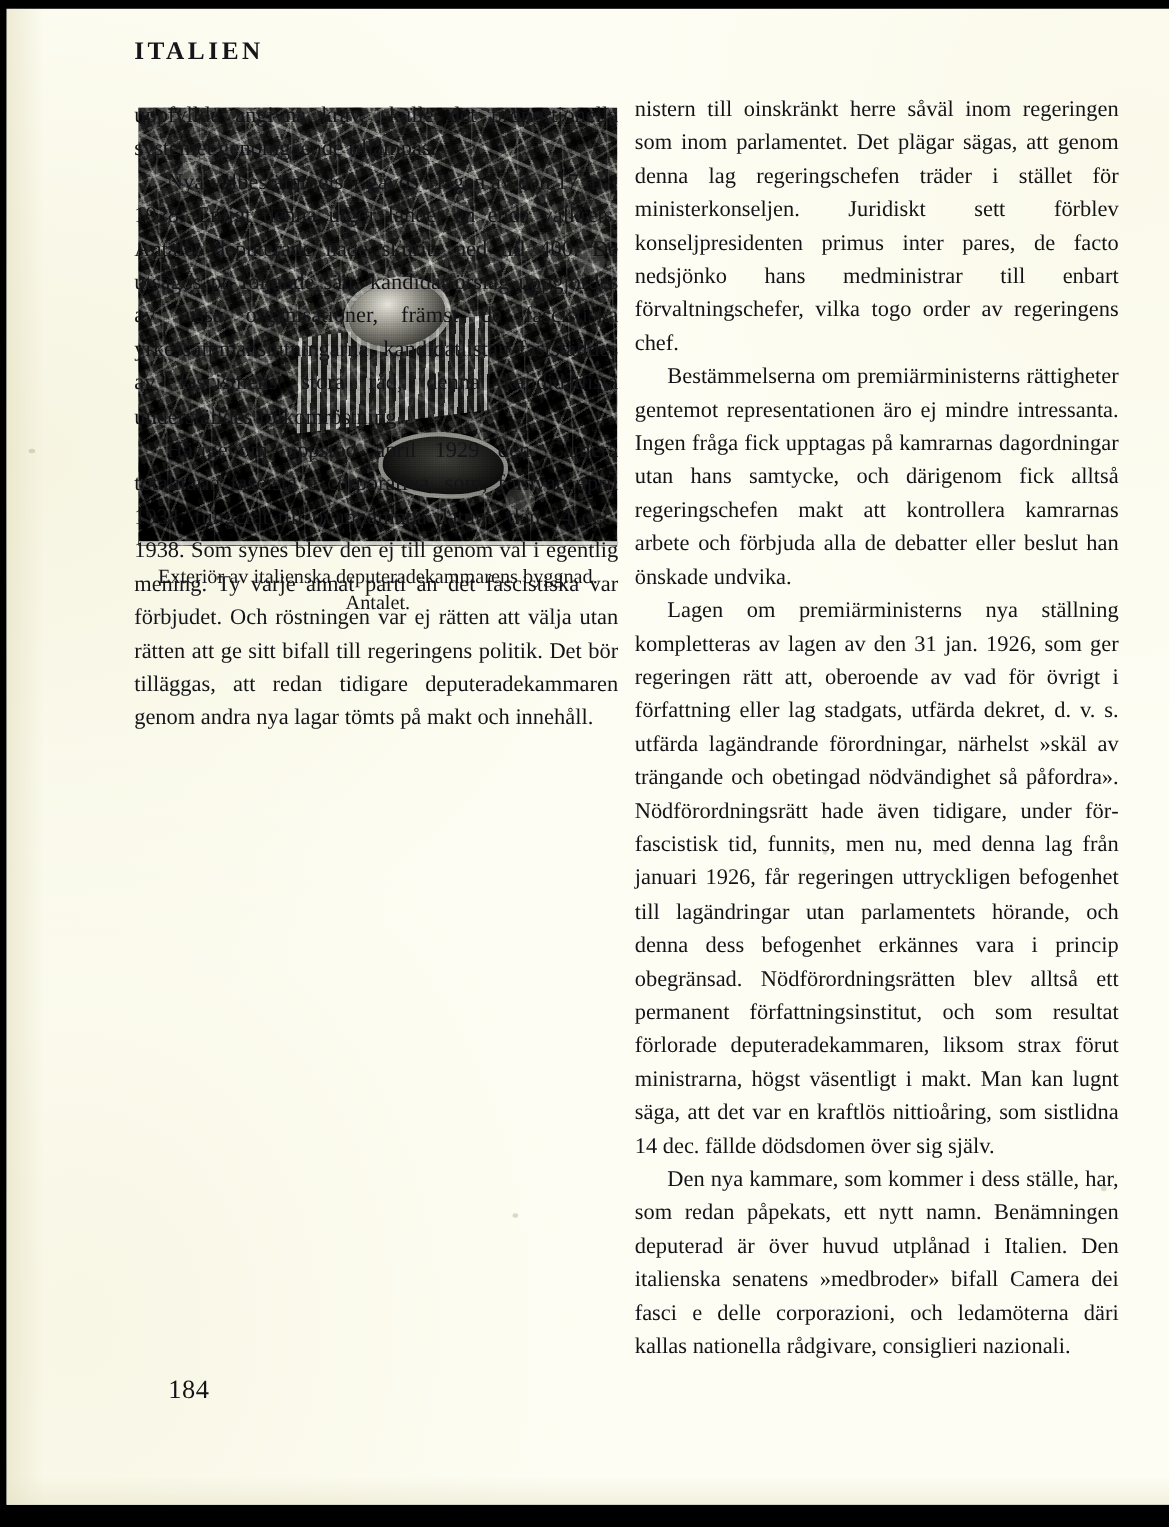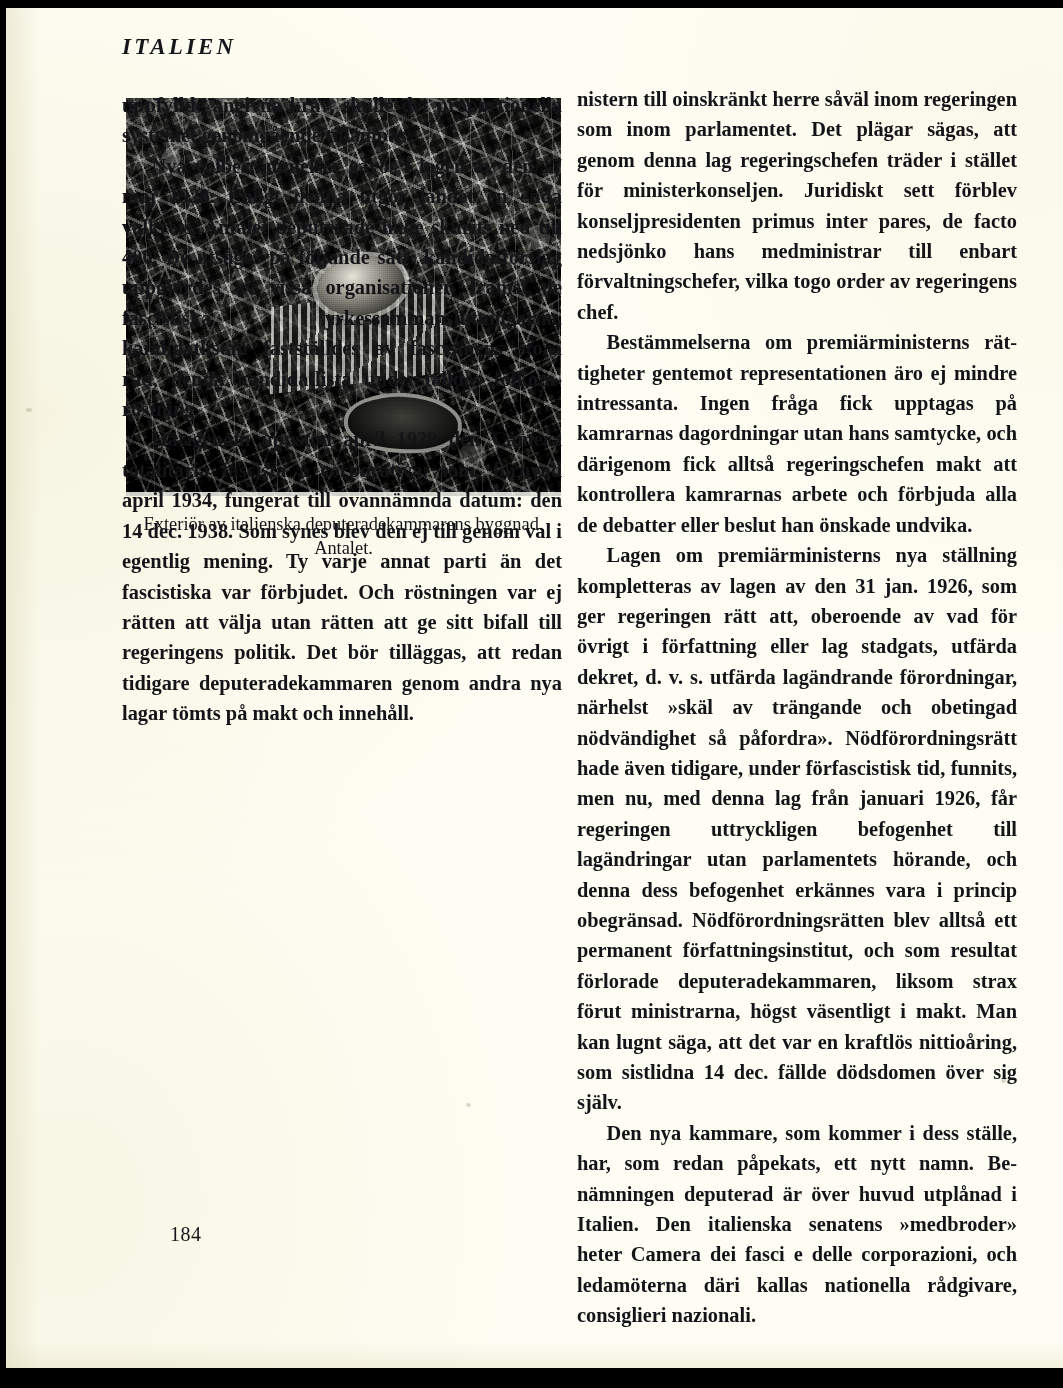--- a/index.html
+++ b/index.html
@@ -53,21 +53,20 @@
     background: #b9b49a;
     border-radius: 50%;
     opacity: .5;
   }
 
   
   .running-head {
     position: absolute;
     left: 116px;
     top: 26px;
-    font-style: italic;
     font-weight: 700;
     font-size: 23px;
     letter-spacing: 3.2px;
     color: #16161a;
   }
 
   
   .col {
     position: absolute;
     top: 76px;
@@ -78,21 +77,20 @@
     text-align: justify;
     text-justify: inter-word;
     hyphens: manual;
   }
   .col-left  { left: 116px; top: 82px; }
   .col-right { left: 571px; top: 76px; }
 
   .col p {
     margin: 0;
     text-indent: 1.45em;
-    font-weight: bold;
   }
   .col p.noindent { text-indent: 0; }
 
   
   .figure {
     position: absolute;
     left: 120px;
     top: 90px;
     width: 435px;
   }
@@ -214,25 +212,24 @@
     font-size: 18.4px;
     line-height: 24px;
     color: #141418;
   }
   .caption .line { display: block; }
 
   
   .folio {
     position: absolute;
     left: 147px;
-    top: 1215px;
-    font-size: 20px;
+    top: 1243px;
+    font-size: 24px;
     color: #141418;
     letter-spacing: .5px;
-    margin-left: 17px;
   }
 </style>
 </head>
 <body>
 
 <div id="scan">
   <div class="page-sheet">
 
     <div class="edge-shade-left"></div>
     <div class="edge-shade-bottom"></div>
@@ -267,19 +264,19 @@
     <div class="col col-left">
       <p class="noindent">uppfyllde angivna krav, skulle det proportio­nella systemet genomgående tillämpas.</p>
       <p>Nya valbestämmelser gåvos i lagen av den 17 maj 1928. Enligt denna utgör landet en enda valkrets. Antalet deputerade hade skurits ned till 400. De utsågos på följande sätt: kandidat­förslag uppgjordes av vissa organisationer, främst de fascistiska yrkessammanslutningarna, kandidatlistan fastställdes av fascismens stora råd, denna kandidatlista underställdes folkom­röstning.</p>
       <p>Härigenom uppstod april 1929 den Camera totalitaria fascista e corporativa, som, förnyad april 1934, fungerat till ovannämnda datum: den 14 dec. 1938. Som synes blev den ej till genom val i egentlig mening. Ty varje annat parti än det fascistiska var förbjudet. Och röstningen var ej rätten att välja utan rätten att ge sitt bifall till regeringens politik. Det bör tilläggas, att redan tidigare deputerade­kammaren genom andra nya lagar tömts på makt och innehåll.</p>
     </div>
 
     <div class="col col-right">
       <p class="noindent">nistern till oinskränkt herre såväl inom rege­ringen som inom parlamentet. Det plägar sägas, att genom denna lag regeringschefen träder i stället för ministerkonseljen. Juridiskt sett förblev konseljpresidenten primus inter pares, de facto nedsjönko hans medministrar till enbart förvaltningschefer, vilka togo order av regeringens chef.</p>
       <p>Bestämmelserna om premiärministerns rät­tigheter gentemot representationen äro ej mindre intressanta. Ingen fråga fick upptagas på kamrarnas dagordningar utan hans sam­tycke, och därigenom fick alltså regerings­chefen makt att kontrollera kamrarnas arbete och förbjuda alla de debatter eller beslut han önskade undvika.</p>
       <p>Lagen om premiärministerns nya ställning kompletteras av lagen av den 31 jan. 1926, som ger regeringen rätt att, oberoende av vad för övrigt i författning eller lag stadgats, utfärda dekret, d. v. s. utfärda lagändrande förord­ningar, närhelst »skäl av trängande och obe­tingad nödvändighet så påfordra». Nödförord­ningsrätt hade även tidigare, under för­fascistisk tid, funnits, men nu, med denna lag från januari 1926, får regeringen uttryckligen befogenhet till lagändringar utan parla­mentets hörande, och denna dess befogenhet erkännes vara i princip obegränsad. Nödför­ordningsrätten blev alltså ett permanent för­fattningsinstitut, och som resultat förlorade deputeradekammaren, liksom strax förut mi­nistrarna, högst väsentligt i makt. Man kan lugnt säga, att det var en kraftlös nittioåring, som sistlidna 14 dec. fällde dödsdomen över sig själv.</p>
-      <p>Den nya kammare, som kommer i dess ställe, har, som redan påpekats, ett nytt namn. Be­nämningen deputerad är över huvud utplånad i Italien. Den italienska senatens »medbroder» heter Camera dei fasci e delle corporazioni, och ledamöterna däri kallas nationella rådgi­vare, consiglieri nazionali.</p>
+      <p>Den nya kammare, som kommer i dess ställe, har, som redan påpekats, ett nytt namn. Be­nämningen deputerad är över huvud utplånad i Italien. Den italienska senatens »medbroder» bifall Camera dei fasci e delle corporazioni, och ledamöterna däri kallas nationella rådgi­vare, consiglieri nazionali.</p>
     </div>
 
     <div class="folio">184</div>
 
   </div>
 </div>
 
 </body></html>

